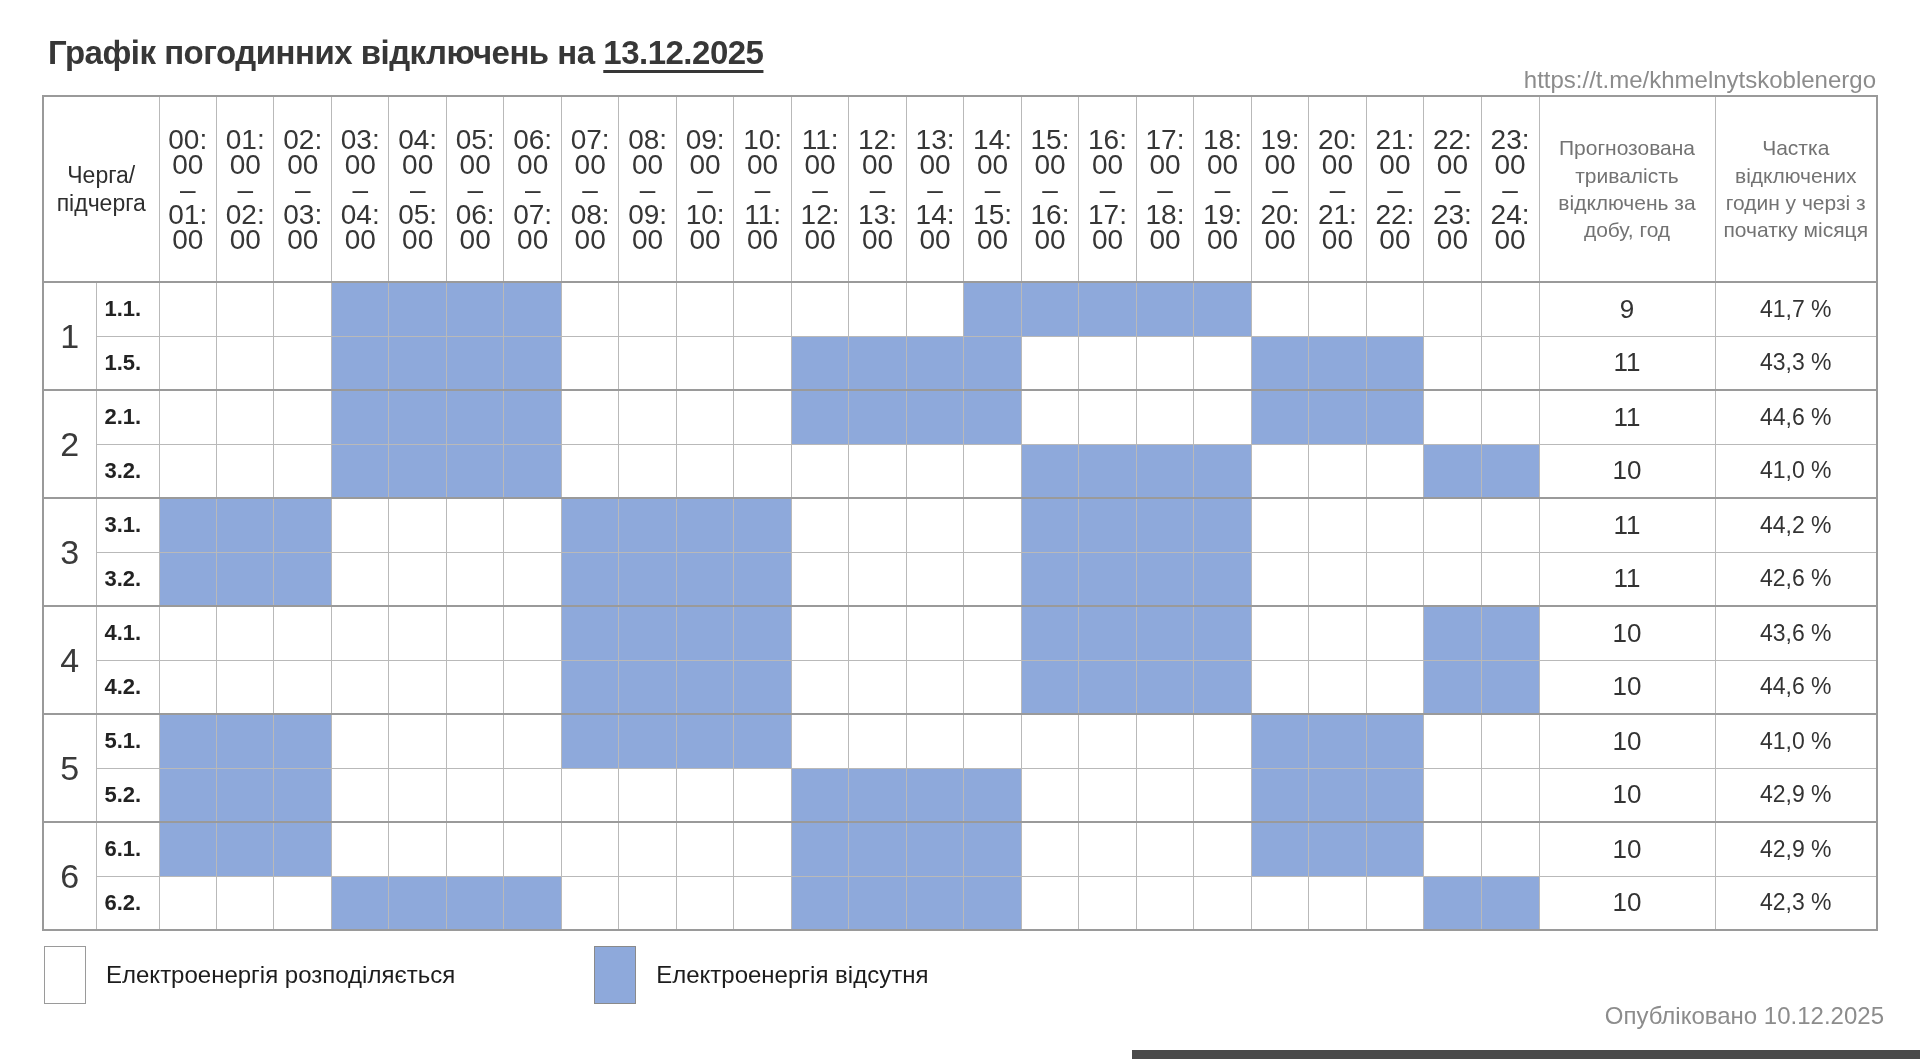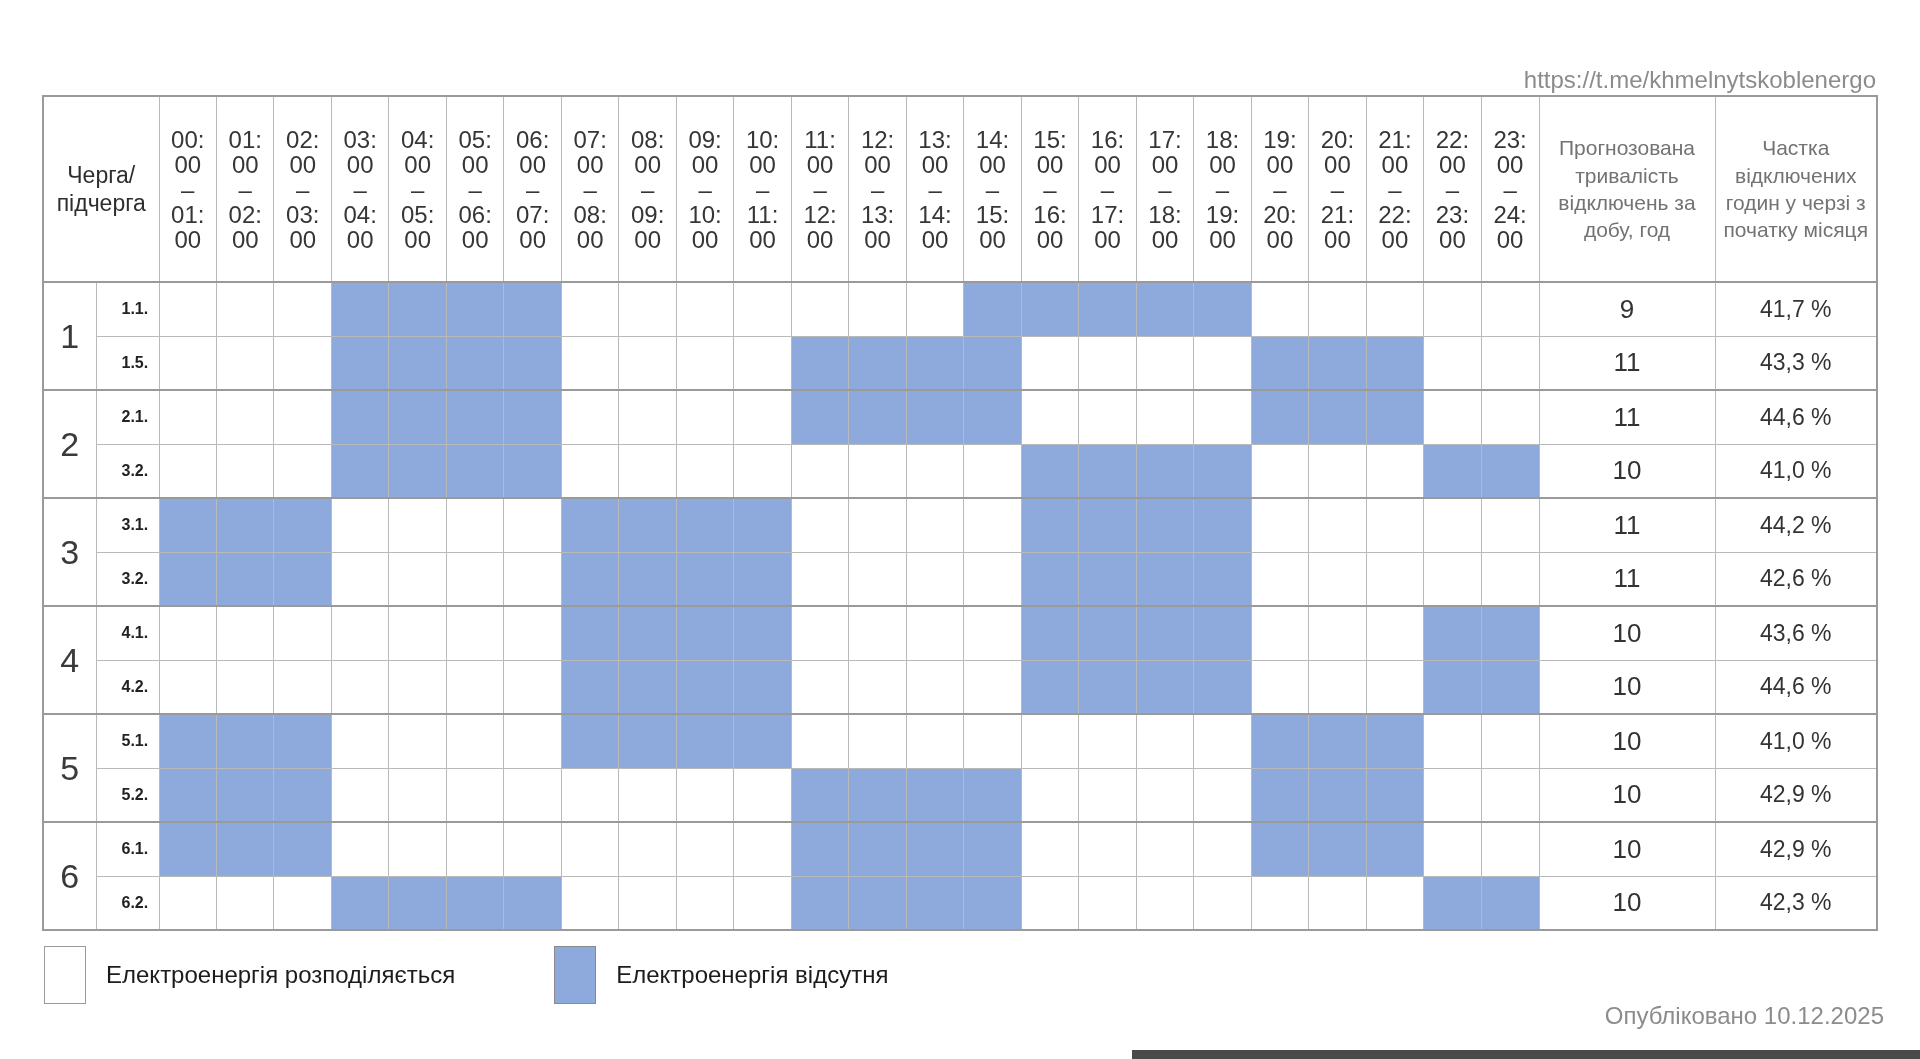--- a/index.html
+++ b/index.html
@@ -12,47 +12,48 @@
 
   .tg-link{position:absolute;top:66px;right:44px;font-size:24px;color:#8c8c8c;text-decoration:none;}
 
   table.schedule{position:absolute;left:42px;top:95px;width:1836px;
     border-collapse:collapse;table-layout:fixed;border:2px solid #9a9a9a;}
   .schedule th,.schedule td{border:1px solid #b9b9b9;padding:0;text-align:center;vertical-align:middle;}
   .schedule thead tr{height:186px;}
   .schedule thead th{border-bottom:2px solid #9a9a9a;font-weight:normal;background:#fff;}
   .corner{font-weight:bold;font-size:23px;text-align:left;padding-left:8px;padding-top:18px;
           white-space:pre-line;line-height:1.22;color:#2e2e2e;}
-  .time-h{font-size:24px;line-height:25px;color:#363636;vertical-align:top;padding-top:14px;}
+  .time-h{font-size:28px;line-height:25px;color:#363636;vertical-align:top;padding-top:14px;}
   .dur-h,.share-h{font-size:21px;line-height:1.3;padding:0 8px;color:#737373;}
   .schedule tbody tr{height:54px;}
   td.queue{font-size:34px;color:#3a3a3a;background:#fff;}
-  td.sub{font-weight:bold;font-size:16px;text-align:left;padding-left:25px;color:#222;margin-left:32px;}
+  td.sub{font-weight:bold;font-size:22px;text-align:left;padding-left:8px;color:#222;margin-left:32px;}
   td.cell{background:#fff;}
   td.cell.off{background:var(--off-color,#8EA9DB);}
   td.dur{font-size:26px;color:#333;}
   td.share{font-size:23px;color:#333;}
   tr.group-start td{border-top:2px solid #9a9a9a;}
 
   .legend{position:absolute;left:44px;top:946px;display:flex;align-items:center;
           font-size:24px;color:#1c1c1c;text-align:right;}
   .legend-item{display:flex;align-items:center;}
-  .legend-item + .legend-item{margin-left:66px;padding-left:33px;}
+  .legend-item + .legend-item{margin-left:106px;padding-left:33px;}
   .lbox{display:inline-block;width:42px;height:58px;border:1px solid #9a9a9a;
         margin-right:20px;background:#fff;box-sizing:border-box;}
   .lbox.off{background:var(--off-color,#8EA9DB);border-color:#8a8a8a;}
 
   .published{position:absolute;top:1002px;right:36px;font-size:24px;color:#8c8c8c;}
   .bottom-strip{position:absolute;left:1132px;bottom:0;width:788px;height:9px;background:#4a4a4a;}
 </style>
 </head>
 <body>
 
 <div class="page">
 
+  <div class="title"><span>Графік погодинних відключень на </span><span class="title-date">13.12.2025</span></div>
 
   <a class="tg-link">https://t.me/khmelnytskoblenergo</a>
 
   <table class="schedule" id="schedule">
       <colgroup>
         <col style="width: 53px;">
         <col style="width: 63px;">
         <col>
         <col>
         <col>

